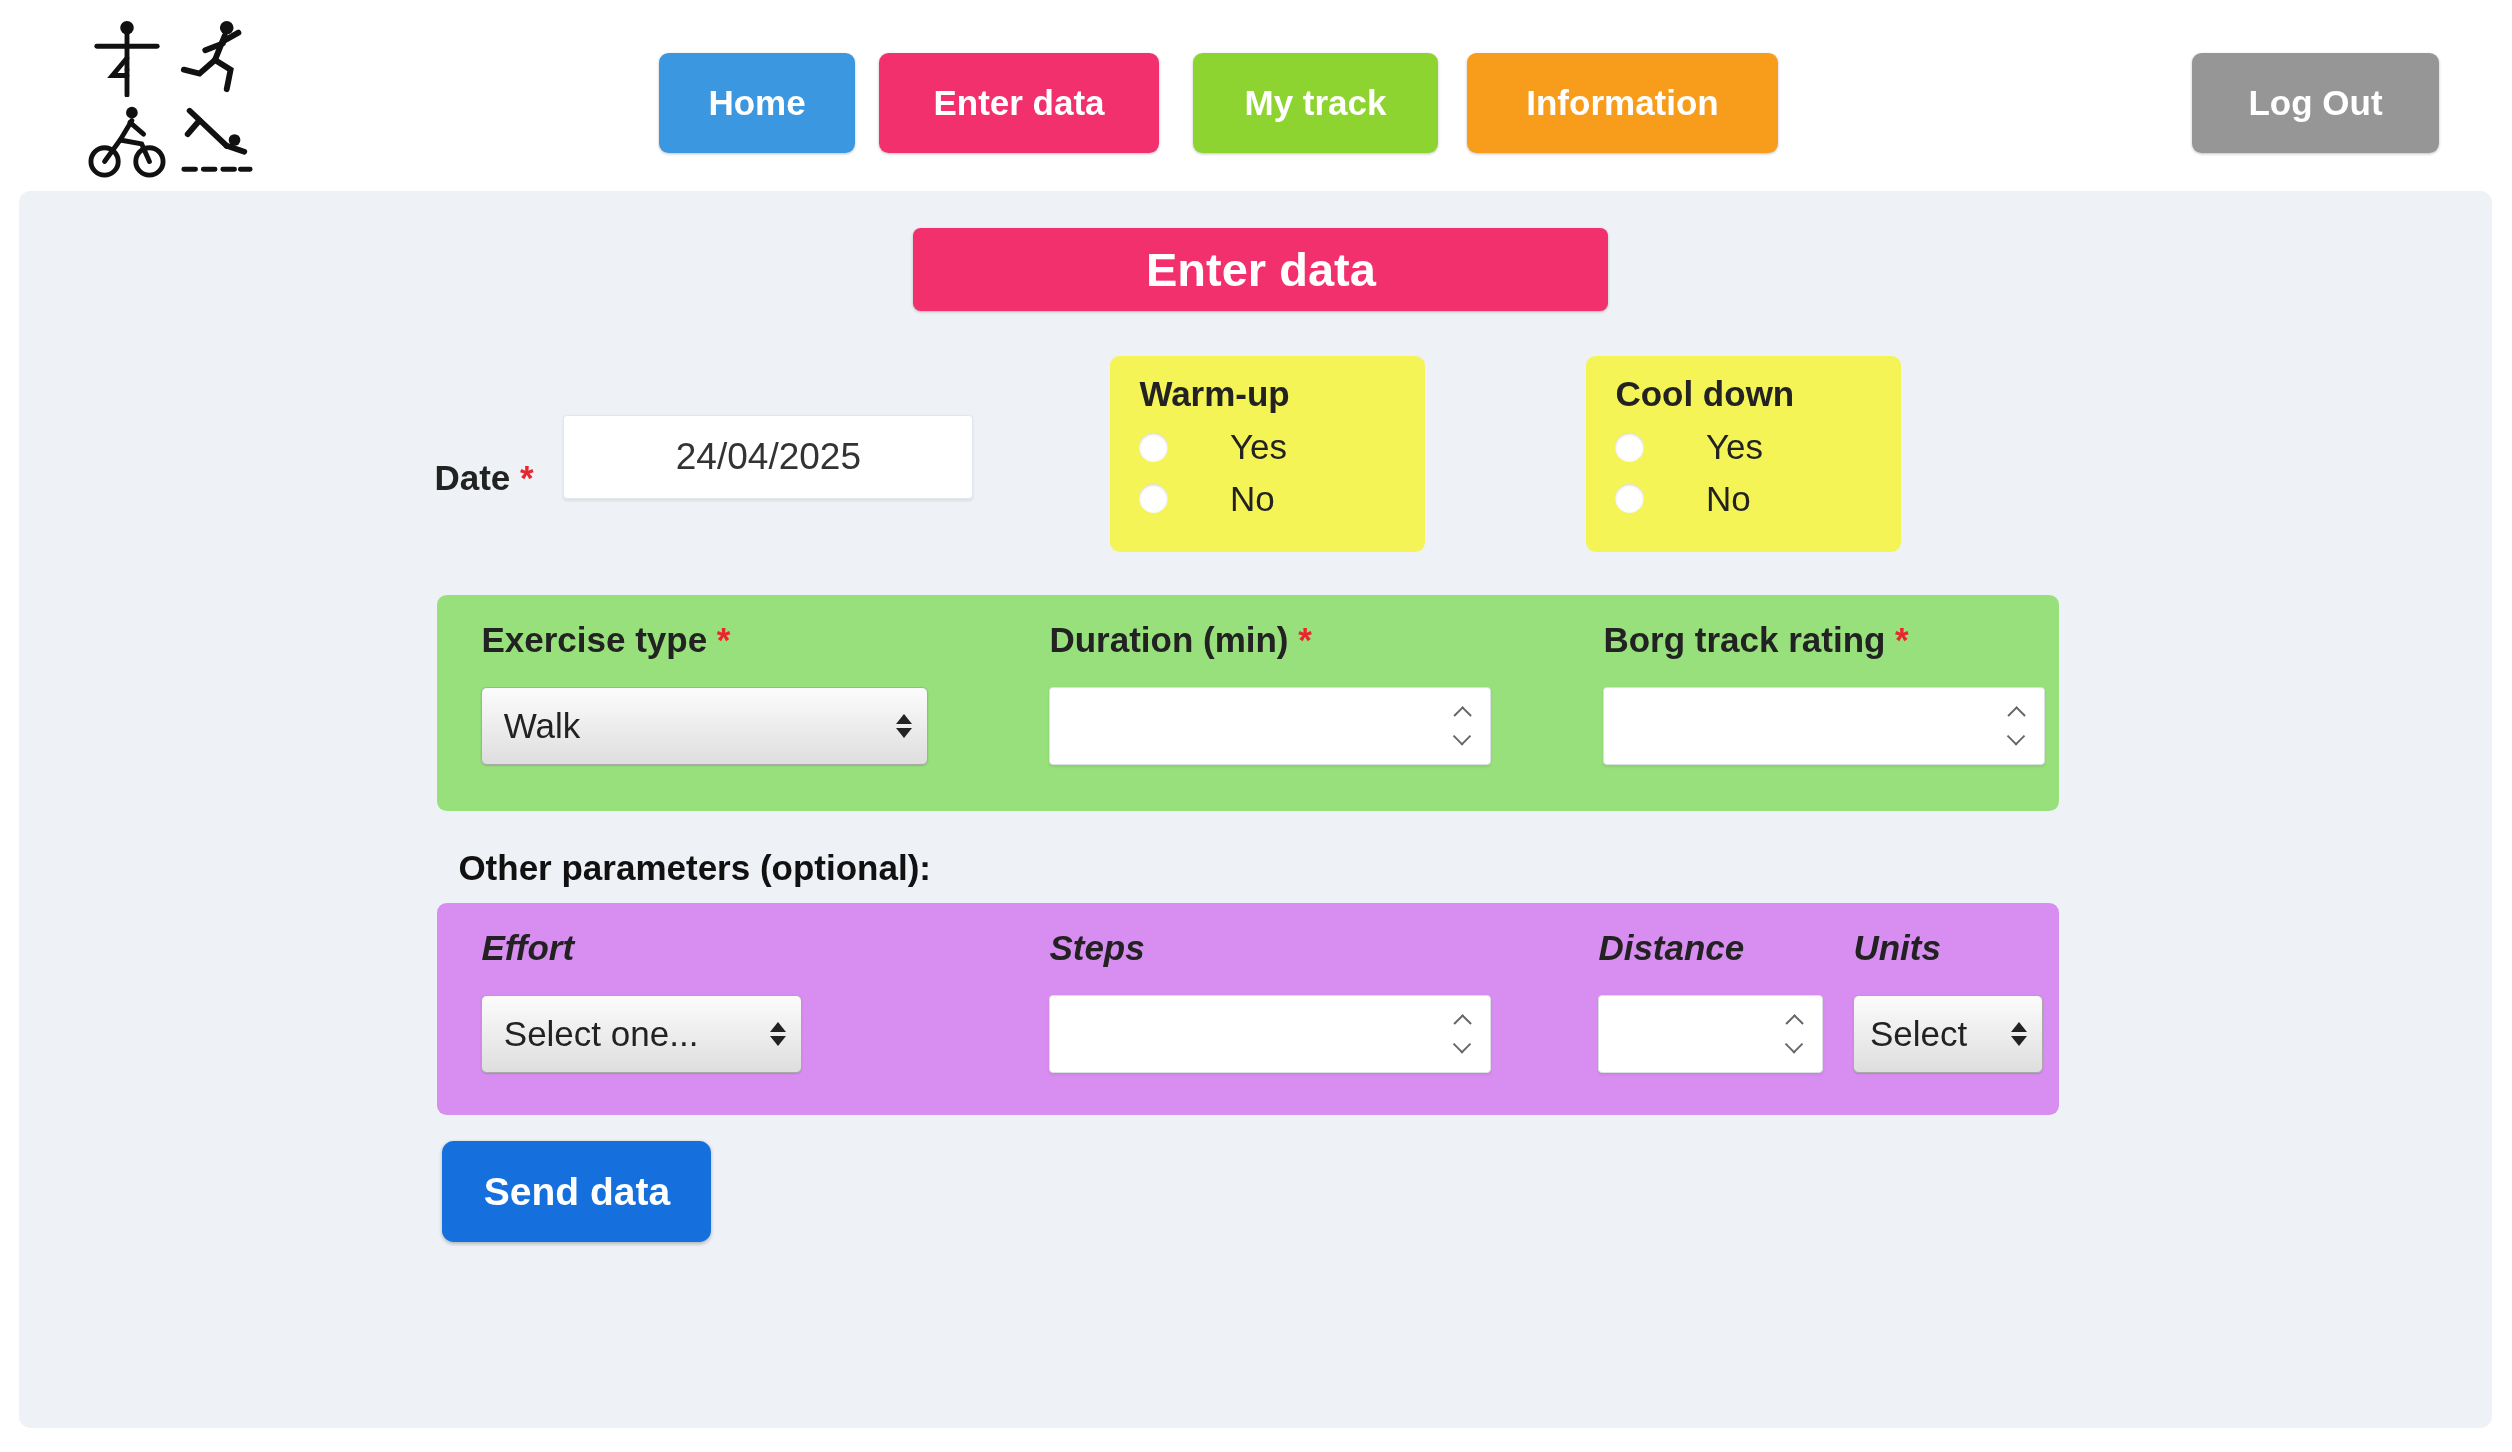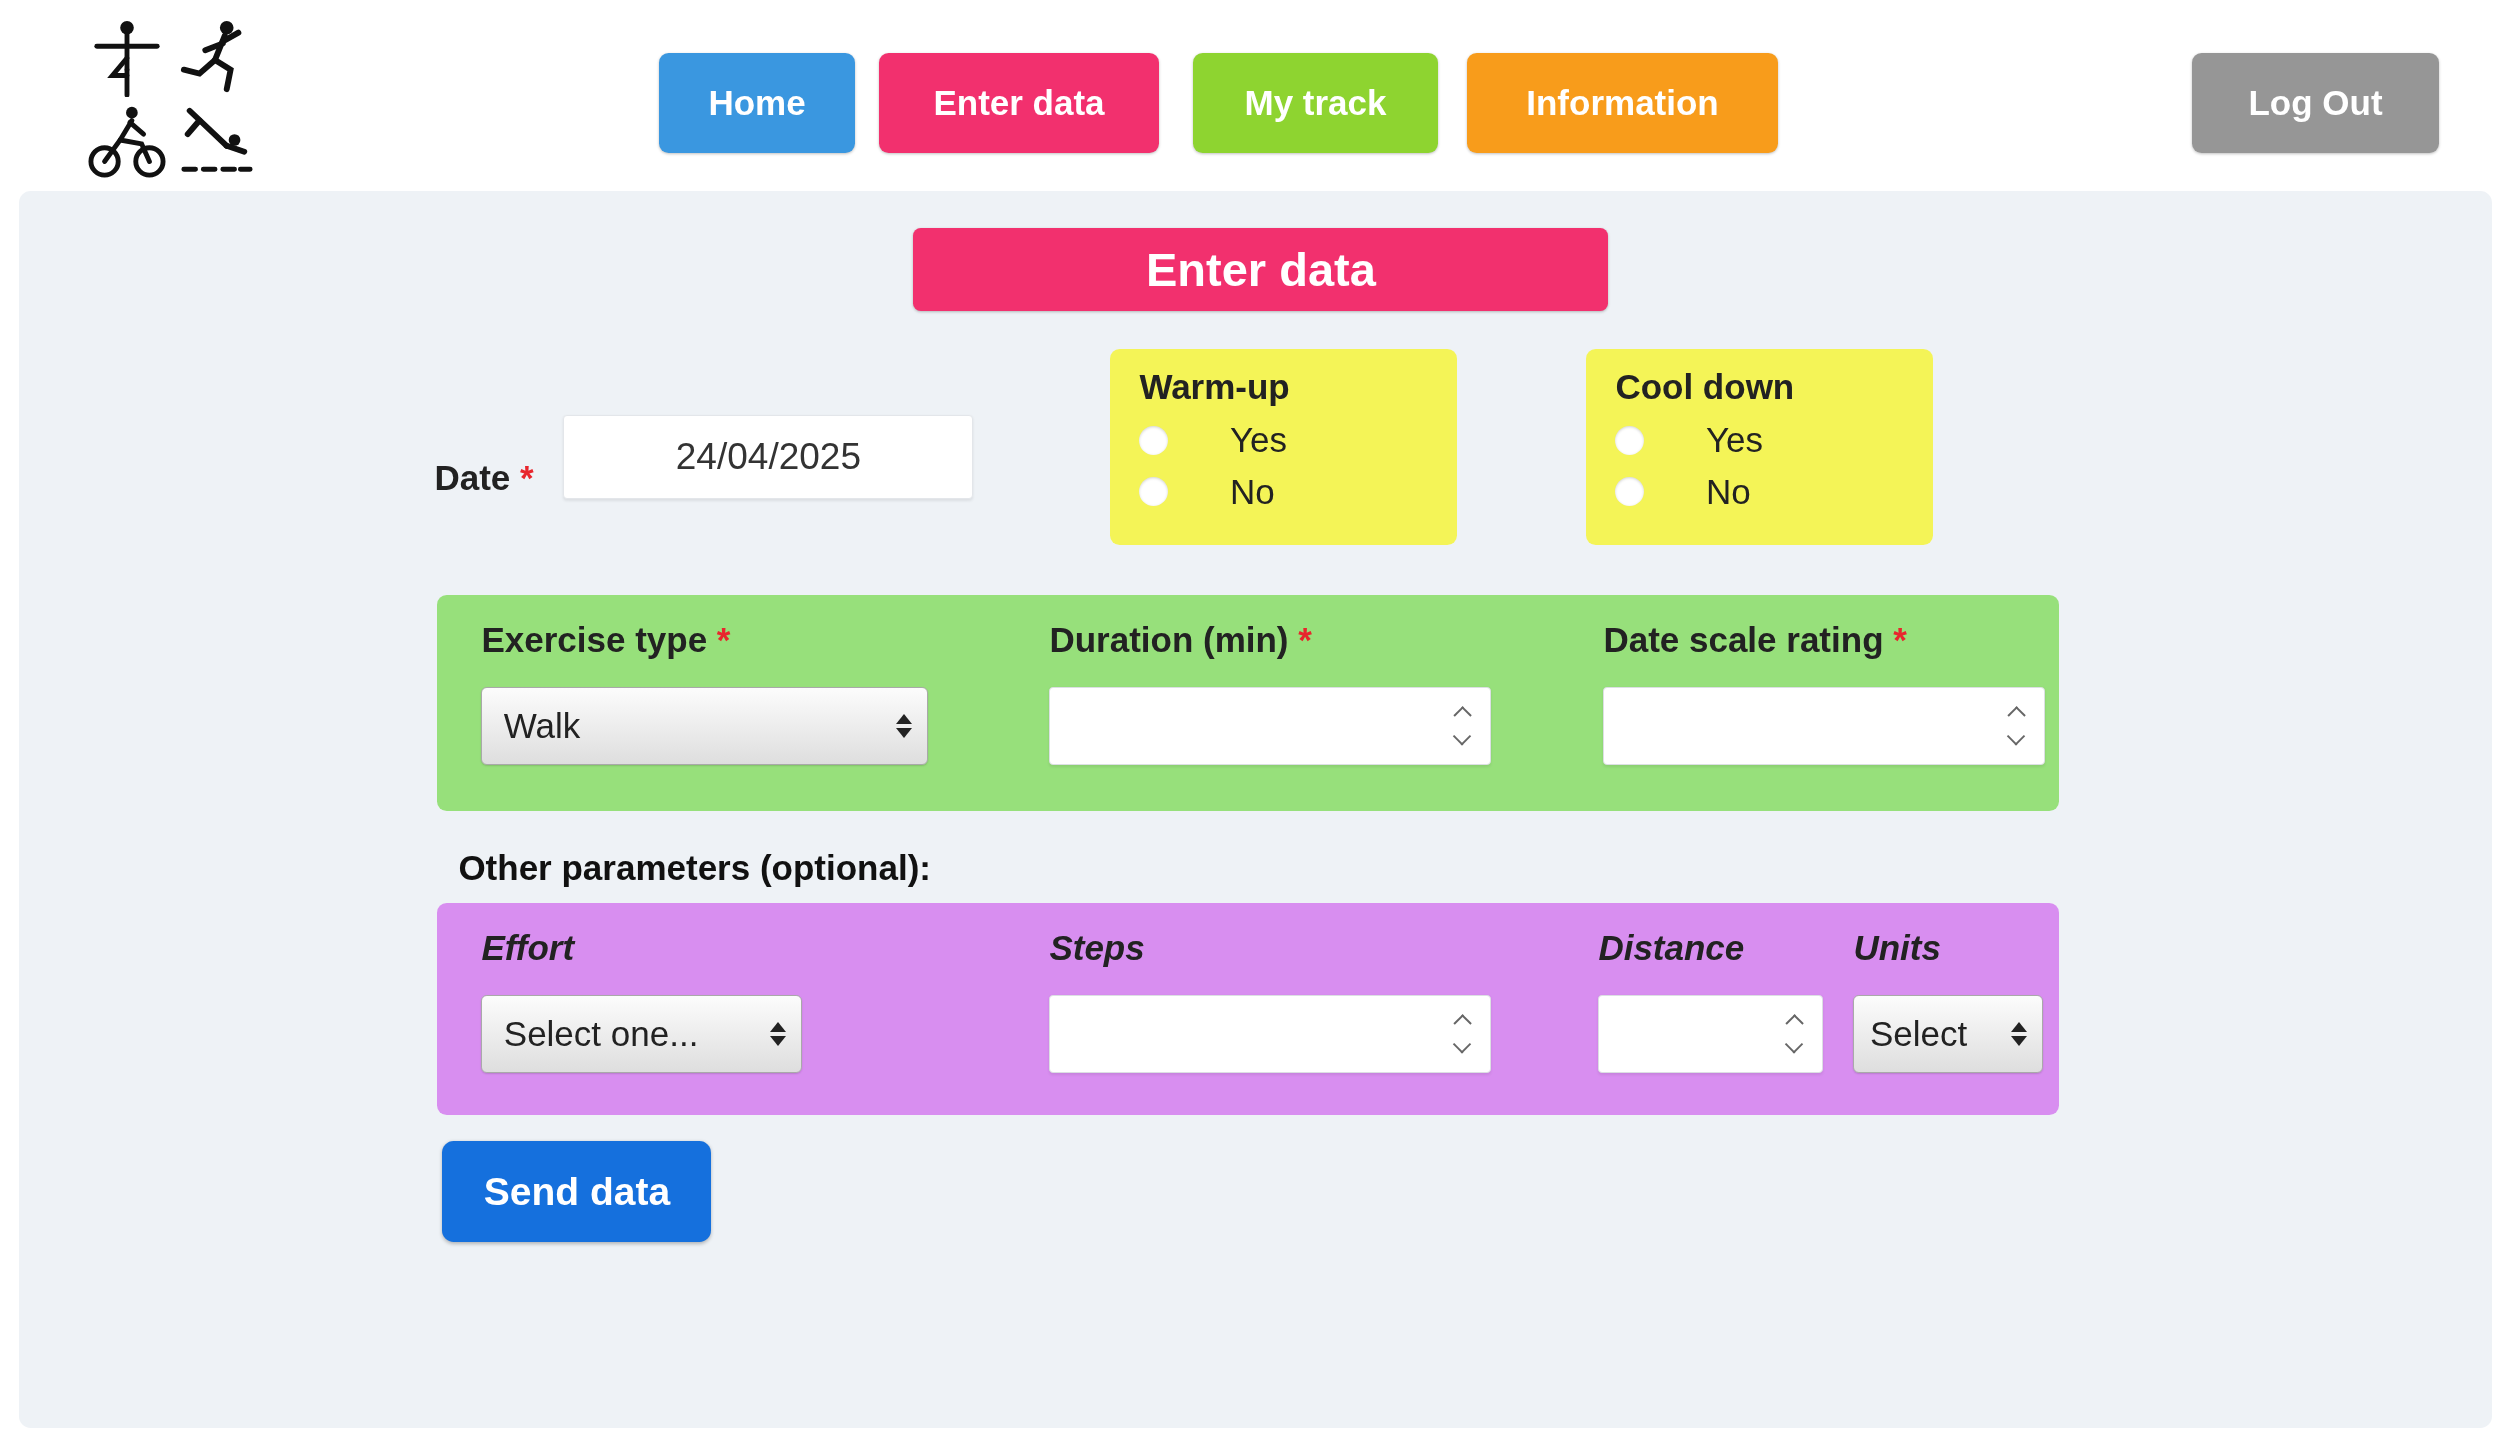--- a/index.html
+++ b/index.html
@@ -33,21 +33,21 @@
 
   
   .date-label { position:absolute; left:415px; top:267px; }
   .date-input { position:absolute; left:544px; top:224px; width:410px; height:84px;
                 background:#fff; border:1px solid #e3e6ea; border-radius:3.9px;
                 box-shadow:0 1.9px 2.9px rgba(0,0,0,.08);
                 display:flex; align-items:center; justify-content:center;
                 font-size:37px; color:#333;text-align:right; }
 
   
-  .ybox { position:absolute; top:158px; width:347px; height:196px; border-radius:9.7px;
+  .ybox { position:absolute; top:165px; width:315px; height:196px; border-radius:9.7px;
           padding:17.5px 0 0 29px; }
   .ybox-warm { left:1091px; }
   .ybox-cool { left:1567px; }
   .ybox .bxtitle { font-size:35px; font-weight:bold; color:#222; margin-bottom:13.6px; }
   .radio-row { display:flex; align-items:center; margin-bottom:11.7px;gap:48px; }
   .radio { width:29px; height:29px; border-radius:50%; background:#fff;
            box-shadow:inset 0 1px 2.9px rgba(0,0,0,.18); cursor:pointer; flex:0 0 auto; }
   .radio-row label { font-size:35px; color:#222; margin-left:13.6px; }
 
   
@@ -206,21 +206,21 @@
           <span></span>
           <span class="spin">
               <i class="up"></i>
               <i class="down"></i>
             </span>
         </div>
       </div>
 
       <div class="fgroup" style="left:1166px;">
         <div class="lbl">
-          <span>Date scale rating</span><span class="star">*</span>
+          <span>Borg track rating</span><span class="star">*</span>
         </div>
         <div class="ctrl-row numinput" style="width:442px;">
           <span></span>
           <span class="spin">
               <i class="up"></i>
               <i class="down"></i>
             </span>
         </div>
       </div>
     </div>

